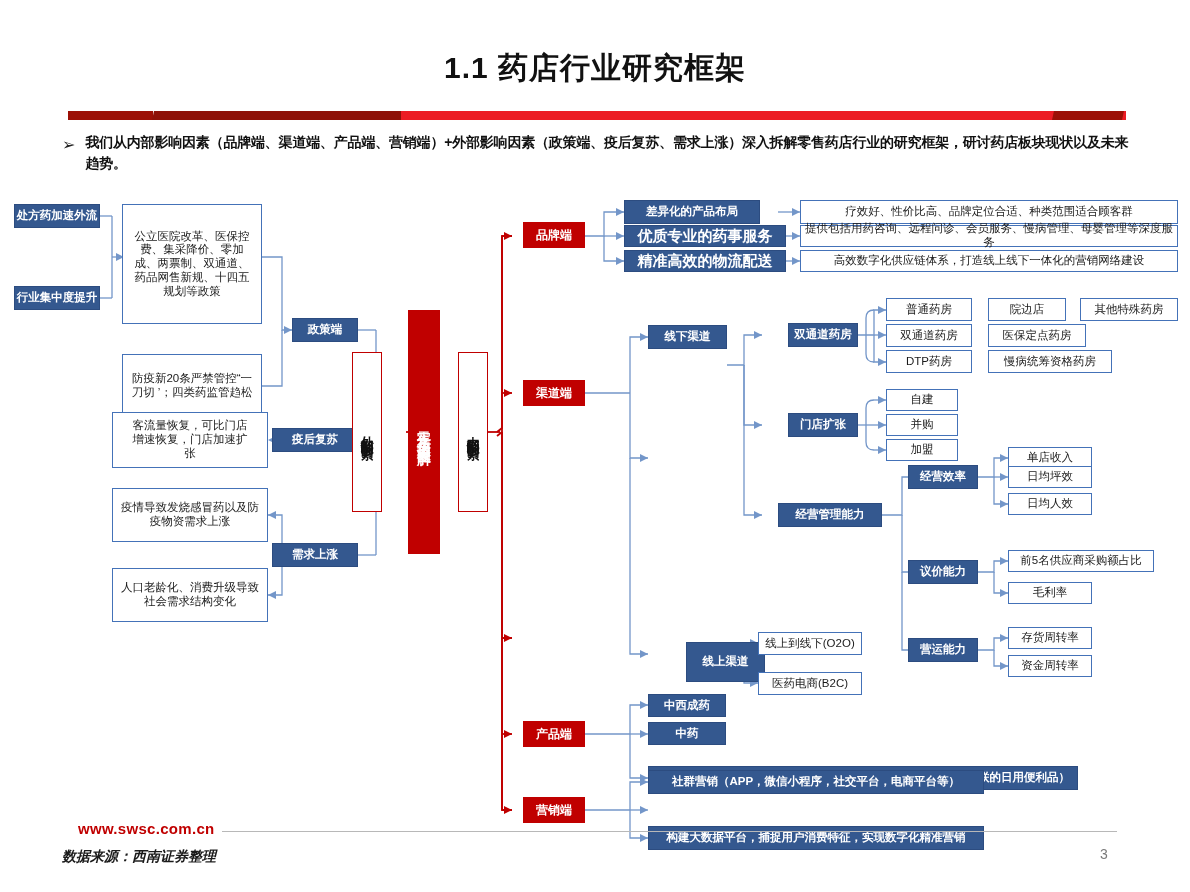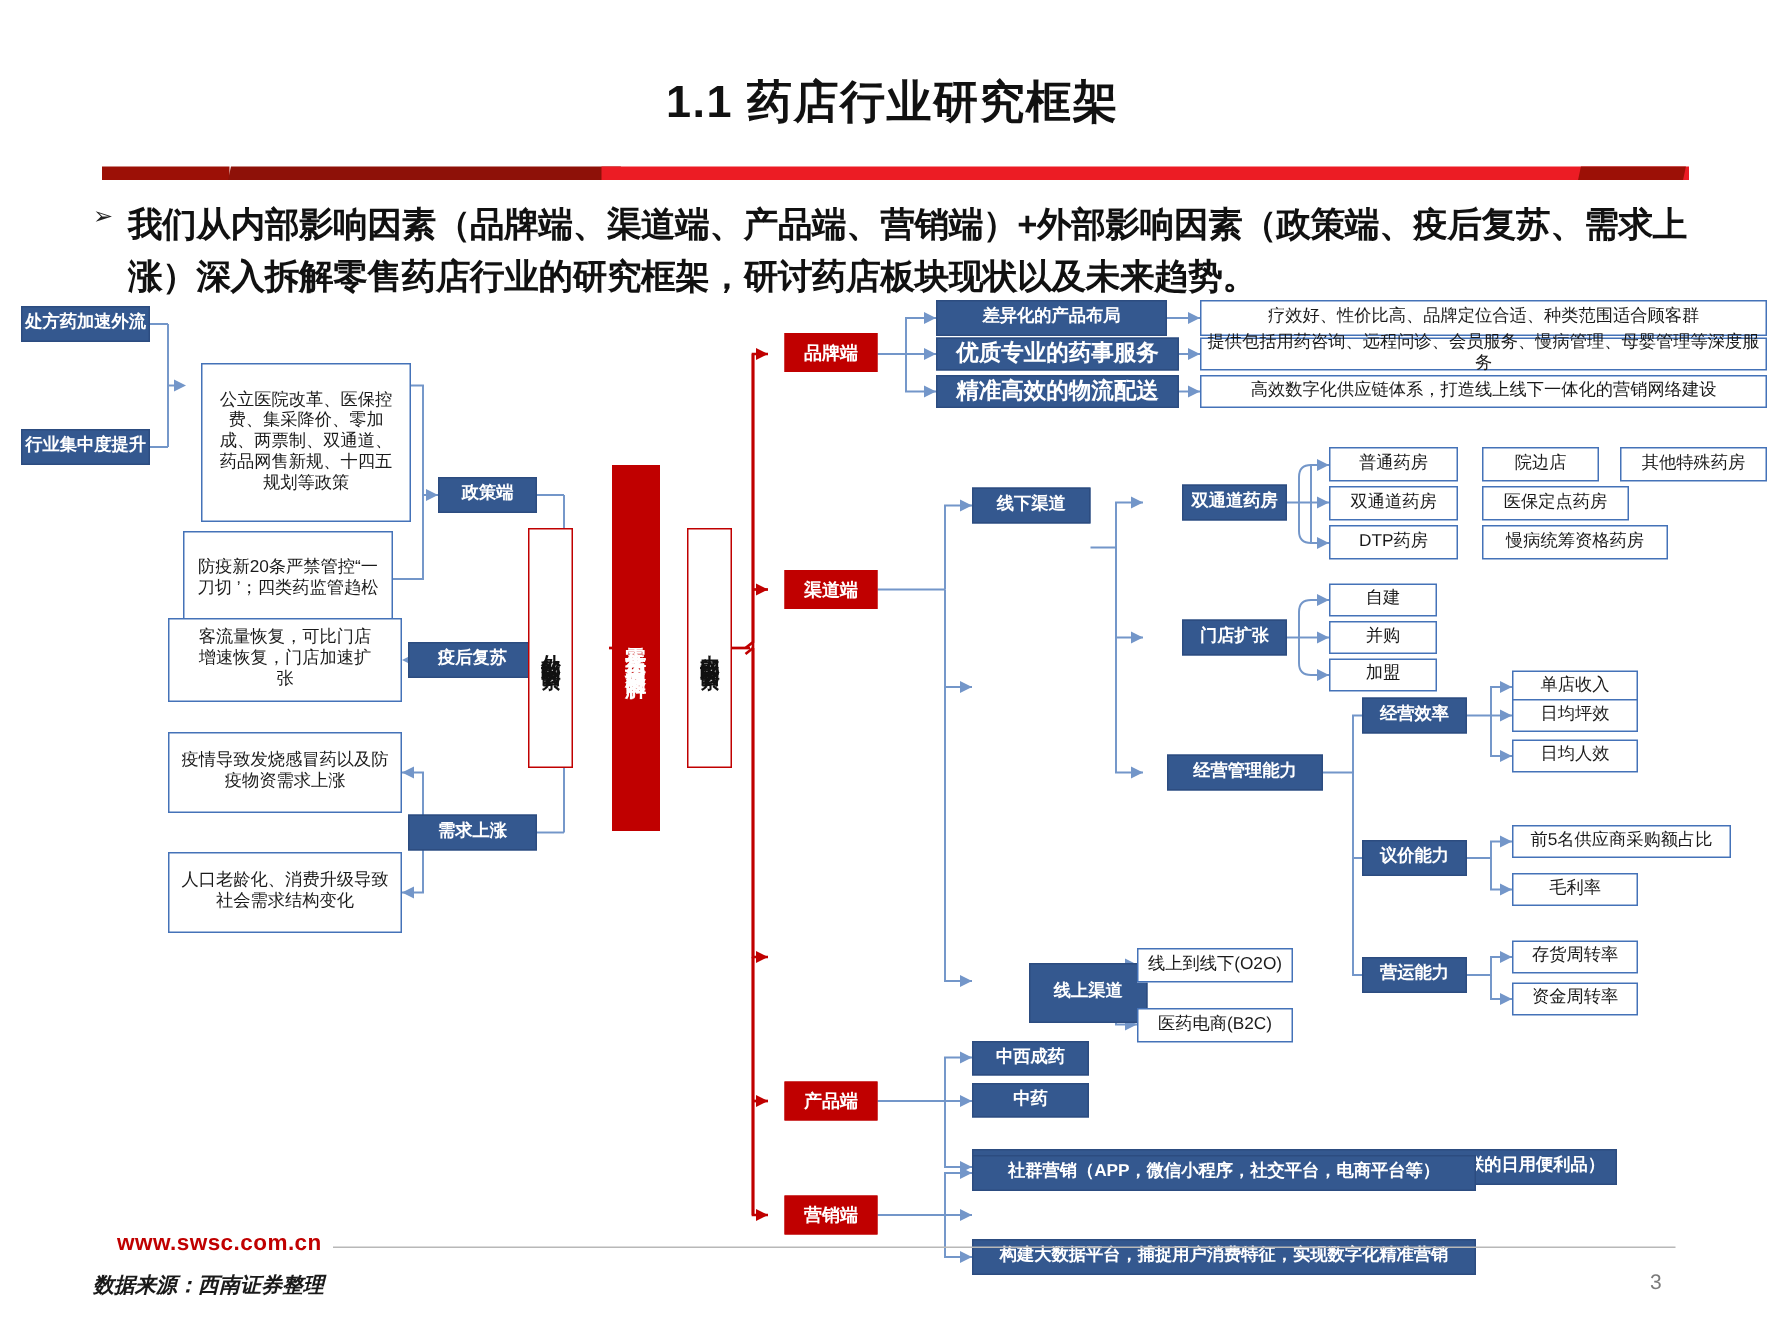--- a/index.html
+++ b/index.html
@@ -21,21 +21,21 @@
   .hdr-bar .seg{position:absolute;top:0;height:9px;}
   .hdr-seg-a{left:0;width:85px;background:#9c1006;}
   .hdr-seg-b{left:85px;width:260px;background:#8e1108;transform:skewX(-12deg);}
   .hdr-seg-c{left:333px;width:725px;background:#ec1c24;}
   .hdr-seg-d{left:985px;width:70px;background:#9c1006;transform:skewX(-12deg);}
 
   
   .bullet{position:absolute;left:62px;top:132px;width:1075px;display:flex;gap:10px;}
   .bullet .mark{font-size:16px;color:#222;line-height:1.45;padding-top:1px;}
   .bullet .txt{
-    font-size:23px;font-weight:bold;color:#111;line-height:1.5;letter-spacing:-0.2px;
+    font-size:14px;font-weight:bold;color:#111;line-height:1.5;letter-spacing:-0.2px;
   }
 
   
   #canvas{position:absolute;left:0;top:190px;width:1190px;height:680px;}
   #wires{position:absolute;left:0;top:0;width:1190px;height:680px;}
 
   .node{
     position:absolute;box-sizing:border-box;display:flex;
     align-items:center;justify-content:center;text-align:center;
     line-height:1.2;
@@ -257,21 +257,21 @@
       </g>
     </svg>
 
     <div class="node n-bluefill" style="left:14px;top:14px;width:86px;height:24px;">
       <span>处方药加速外流</span>
     </div>
     <div class="node n-bluefill" style="left:14px;top:96px;width:86px;height:24px;">
       <span>行业集中度提升</span>
     </div>
 
-    <div class="node n-blueline" style="left:134px;top:14px;width:140px;height:106px;padding:4px 6px;margin-top:38px;">
+    <div class="node n-blueline" style="left:122px;top:14px;width:140px;height:120px;padding:4px 6px;">
       <span>公立医院改革、医保控费、集采降价、零加成、两票制、双通道、药品网售新规、十四五规划等政策</span>
     </div>
     <div class="node n-blueline" style="left:122px;top:164px;width:140px;height:64px;padding:4px 6px;">
       <span>防疫新20条严禁管控“一刀切 ’；四类药监管趋松</span>
     </div>
     <div class="node n-blueline" style="left:112px;top:222px;width:156px;height:56px;padding:4px 18px;">
       <span>客流量恢复，可比门店增速恢复，门店加速扩张</span>
     </div>
     <div class="node n-blueline" style="left:112px;top:378px;width:156px;height:54px;padding:4px 6px;">
       <span>人口老龄化、消费升级导致社会需求结构变化</span>
@@ -306,21 +306,21 @@
     <div class="node n-redfill" style="left:523px;top:190px;width:62px;height:26px;">
       <span>渠道端</span>
     </div>
     <div class="node n-redfill" style="left:523px;top:531px;width:62px;height:26px;">
       <span>产品端</span>
     </div>
     <div class="node n-redfill" style="left:523px;top:607px;width:62px;height:26px;">
       <span>营销端</span>
     </div>
 
-    <div class="node n-bluefill" style="left:624px;top:10px;width:154px;height:24px;">
+    <div class="node n-bluefill" style="left:624px;top:10px;width:136px;height:24px;">
       <span>差异化的产品布局</span>
     </div>
     <div class="node n-bluefill sm" style="left:624px;top:35px;width:162px;height:22px;">
       <span>优质专业的药事服务</span>
     </div>
     <div class="node n-bluefill sm" style="left:624px;top:60px;width:162px;height:22px;">
       <span>精准高效的物流配送</span>
     </div>
     <div class="node n-blueline" style="left:800px;top:10px;width:378px;height:24px;">
       <span>疗效好、性价比高、品牌定位合适、种类范围适合顾客群</span>

